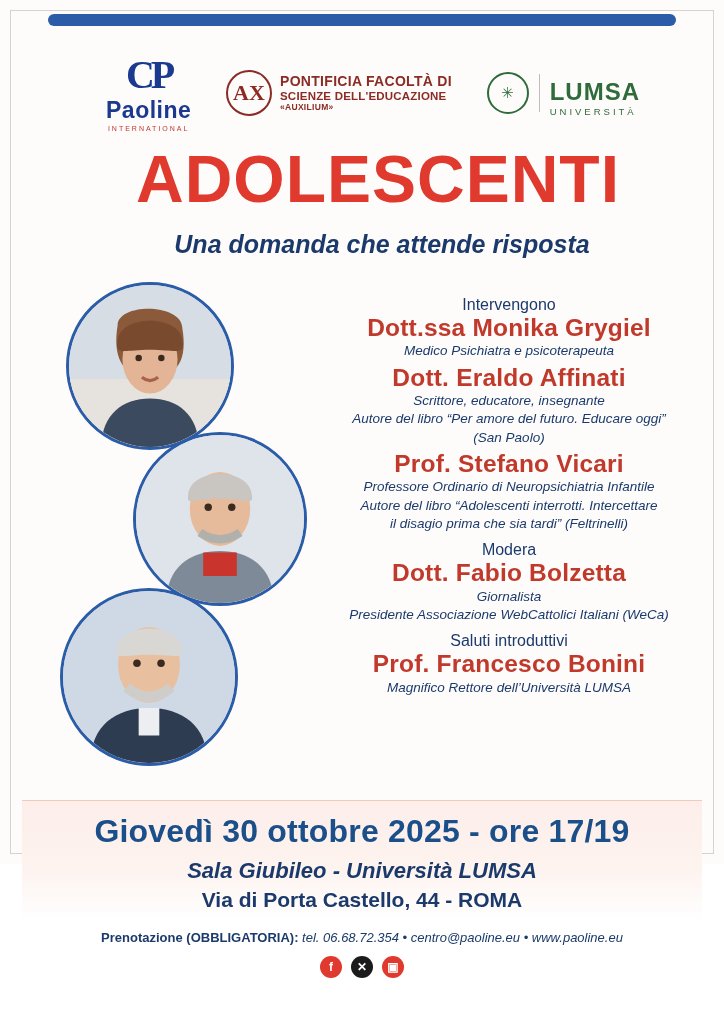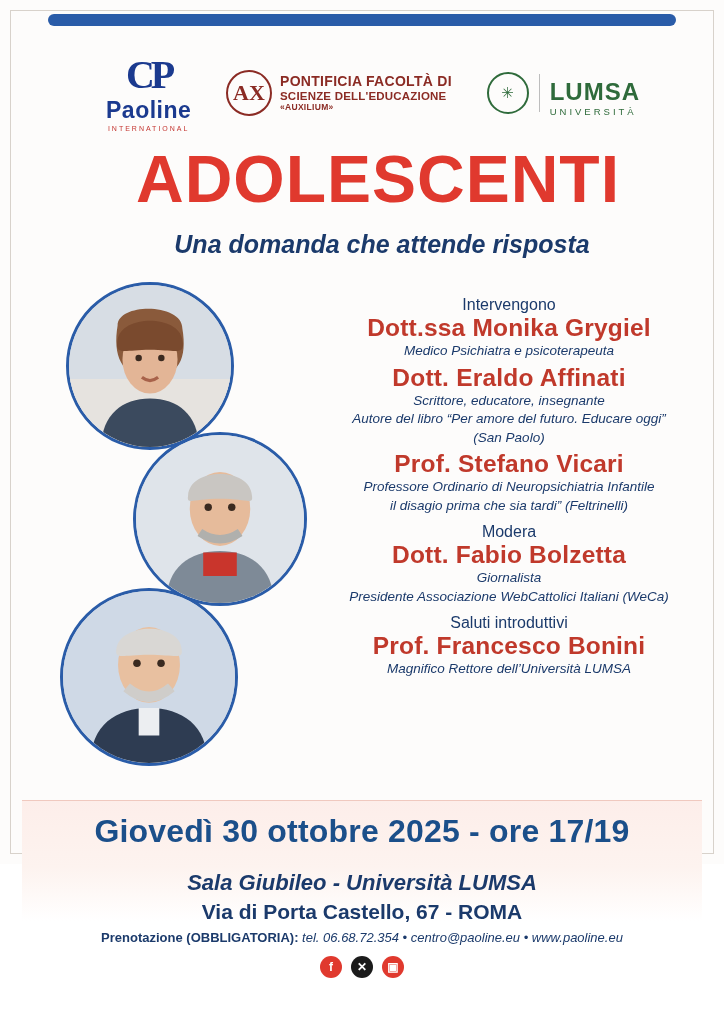--- a/index.html
+++ b/index.html
@@ -136,21 +136,21 @@
     background:linear-gradient(180deg,#fdeeea 0%,#fdf3ef 55%,#ffffff 100%);
     border-top:1px solid #f0c9bf;
     text-align:center;
   }
   .dateline{
     font-size:32px;font-weight:700;color:#1b4f8a;
     margin-top:12px;letter-spacing:.2px;
   }
   .venue{
     font-size:22px;font-weight:700;font-style:italic;color:#1b3a6b;
-    margin-top:20px;
+    margin-top:8px;
   }
   .addr{
     font-size:21px;font-weight:700;color:#1b3a6b;margin-top:4px;
   }
   .booking{
     position:absolute;left:0;right:0;top:930px;
     text-align:center;font-size:13px;color:#1b3a6b;font-style:italic;
   }
   .booking b{font-style:normal;}
   .socials{
@@ -262,20 +262,21 @@
       <div class="rl">Scrittore, educatore, insegnante</div>
       <div class="rl">Autore del libro “Per amore del futuro. Educare oggi”</div>
       <div class="rl">(San Paolo)</div>
     </div>
 
     <div class="gap-sm"></div>
 
     <div>
       <div class="nm">Prof. Stefano Vicari</div>
       <div class="rl">Professore Ordinario di Neuropsichiatria Infantile</div>
+      <div class="rl">Autore del libro “Adolescenti interrotti. Intercettare</div>
       <div class="rl">il disagio prima che sia tardi” (Feltrinelli)</div>
     </div>
 
     <div class="gap"></div>
 
     <div class="lbl">Modera</div>
     <div>
       <div class="nm">Dott. Fabio Bolzetta</div>
       <div class="rl">Giornalista</div>
       <div class="rl">Presidente Associazione WebCattolici Italiani (WeCa)</div>
@@ -287,21 +288,21 @@
     <div>
       <div class="nm">Prof. Francesco Bonini</div>
       <div class="rl">Magnifico Rettore dell’Università LUMSA</div>
     </div>
 
   </div>
 
   <div class="datewrap">
     <div class="dateline">Giovedì 30 ottobre 2025 - ore 17/19</div>
     <div class="venue">Sala Giubileo - Università LUMSA</div>
-    <div class="addr">Via di Porta Castello, 67 - ROMA</div>
+    <div class="addr">Via di Porta Castello, 44 - ROMA</div>
   </div>
 
   <div class="booking">
     <b>Prenotazione (OBBLIGATORIA):</b><span> tel. 06.68.72.354 • centro@paoline.eu • www.paoline.eu</span>
   </div>
 
   <div class="socials">
     <div class="soc">f</div>
     <div class="soc x">✕</div>
     <div class="soc ig">▣</div>

